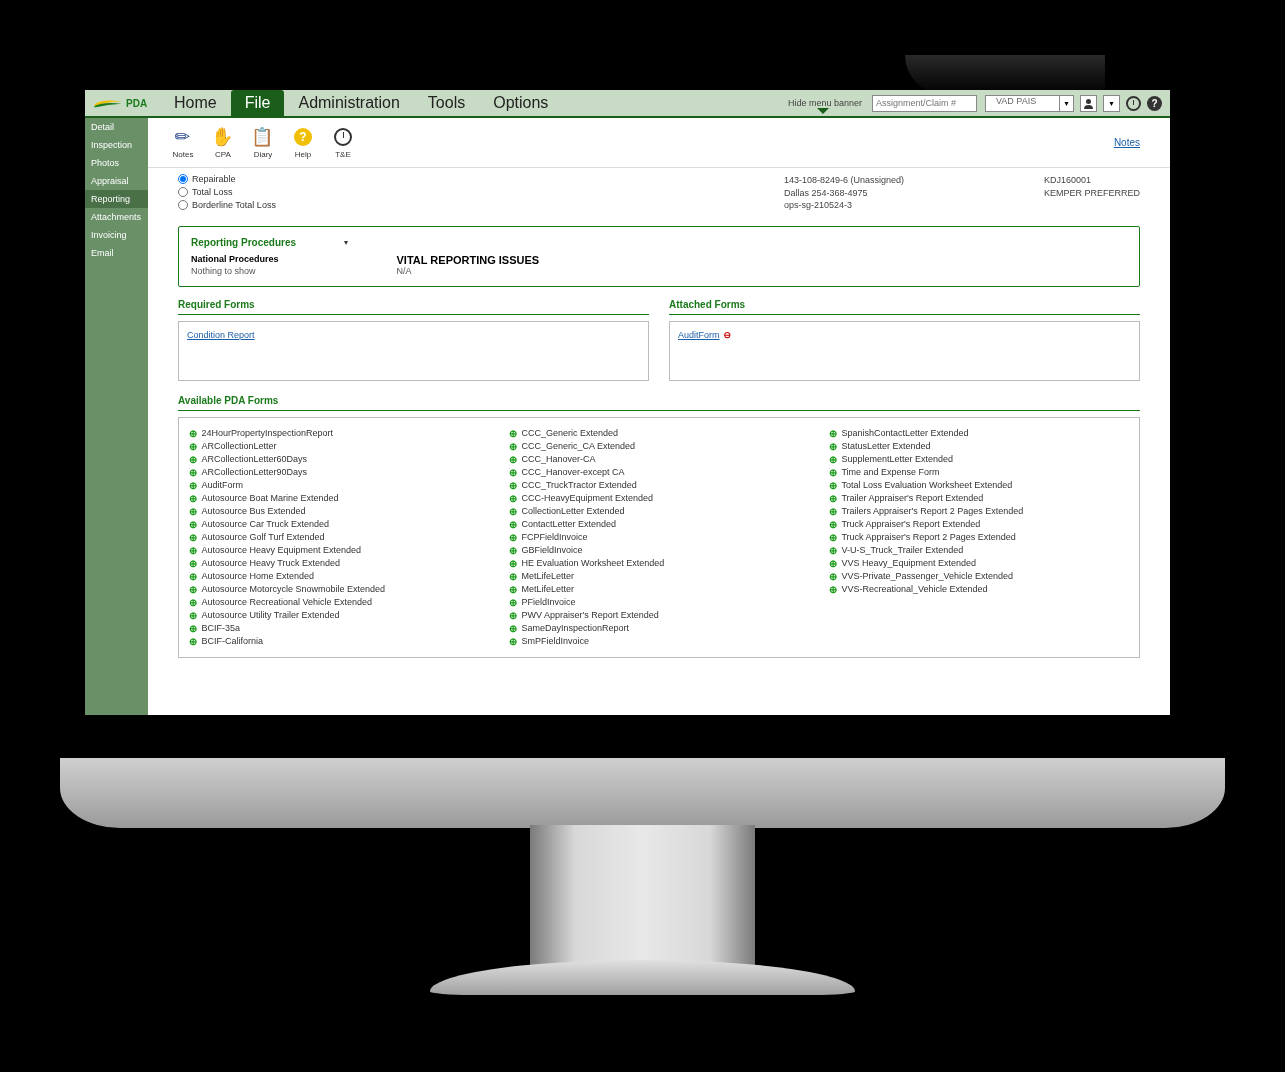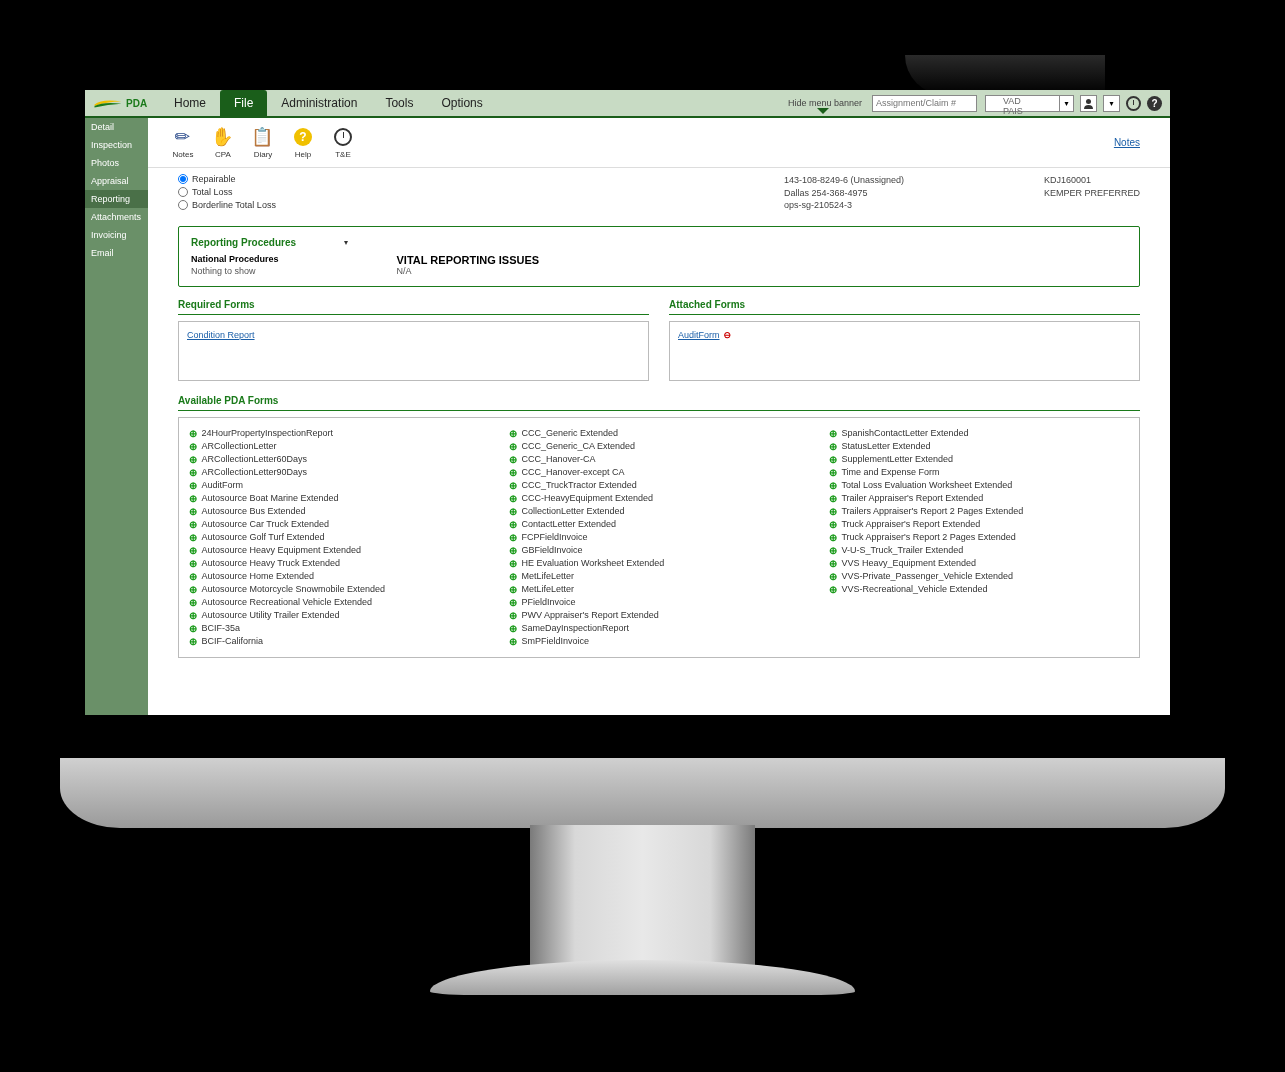--- a/index.html
+++ b/index.html
@@ -12,28 +12,28 @@
   .monitor-base { position: absolute; left: 60px; top: 758px; width: 1165px; height: 70px; background: linear-gradient(180deg,#d0d0d0,#9a9a9a); border-bottom-left-radius: 60px 40px; border-bottom-right-radius: 60px 40px; }
   .monitor-neck { position: absolute; left: 530px; top: 825px; width: 225px; height: 140px; background: linear-gradient(90deg,#7a7a7a 0%, #d8d8d8 20%, #e8e8e8 50%, #d8d8d8 80%, #7a7a7a 100%); }
   .monitor-foot { position: absolute; left: 430px; top: 960px; width: 425px; height: 35px; background: linear-gradient(180deg,#e0e0e0,#a0a0a0); border-radius: 50% 50% 10% 10% / 90% 90% 10% 10%; }
 
   
   .topbar { height: 28px; background: #c8dbc4; display: flex; align-items: center; font-size: 10px; position: relative; border-bottom: 2px solid #1a5e1a; }
   .logo-wrap { display: flex; align-items: center; padding: 0 8px; width: 75px; }
   .logo-swoosh { width: 30px; height: 14px; }
   .logo-text { color: #1a7a1a; font-weight: bold; font-size: 10px; margin-left: 3px; }
   .nav-tabs { display: flex; height: 100%; }
-  .nav-tab { padding: 0 14px; display: flex; align-items: center; cursor: pointer; color: #222; font-size: 12px; }
+  .nav-tab { padding: 0 14px; display: flex; align-items: center; cursor: pointer; color: #222; font-size: 16px; }
   .nav-tab.active { background: #1a5e1a; color: #fff; border-top-left-radius: 3px; border-top-right-radius: 3px; }
   .hide-banner { margin-left: auto; font-size: 9px; color: #444; padding-right: 10px; position: relative; }
   .hide-banner::after { content:''; position:absolute; left: 35%; bottom:-12px; border: 6px solid transparent; border-top-color:#1a5e1a; }
   .search-box { width: 105px; height: 17px; background:#fff; border:1px solid #888; font-size:9px; padding: 0 3px; color:#666; }
   .topbar-right { display:flex; align-items:center; gap:6px; padding: 0 8px; }
   .dd-box { display:flex; }
-  .dd-input{ width:75px; height:17px; background:#fff; border:1px solid #888; font-size:9px; padding:0 17px; color:#666;}
+  .dd-input{ width:75px; height:17px; background:#fff; border:1px solid #888; font-size:9px; padding:0 10px; color:#666;}
   .dd-btn { width:14px; height:17px; background:#fff; border:1px solid #888; border-left:none; font-size:8px; text-align:center; line-height:15px;}
   .icon-btn { width:17px; height:17px; background:#fff; border:1px solid #888; display:flex; align-items:center; justify-content:center; font-size:10px;}
   .clock-icon{ width:15px; height:15px; border:2px solid #333; border-radius:50%; position:relative; }
   .clock-icon::after{content:'';position:absolute;left:5px;top:2px;width:1px;height:5px;background:#333;}
   .help-circle{ width:15px; height:15px; background:#333; color:#fff; border-radius:50%; text-align:center; line-height:15px; font-size:10px; font-weight:bold;}
 
   
   .content-wrap { display:flex; height: calc(100% - 28px); }
   .sidebar { width: 63px; background:#6a9068; display:flex; flex-direction:column; }
   .sidebar-item { padding: 4px 6px; color:#fff; font-size:9px; cursor:pointer; }

